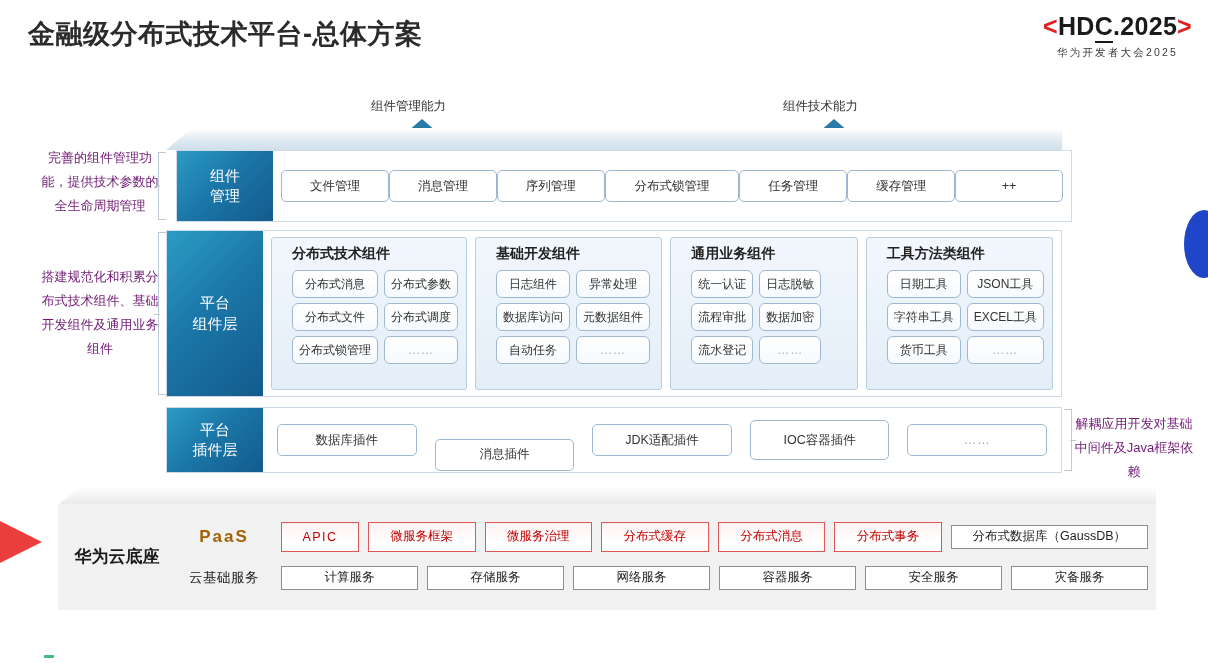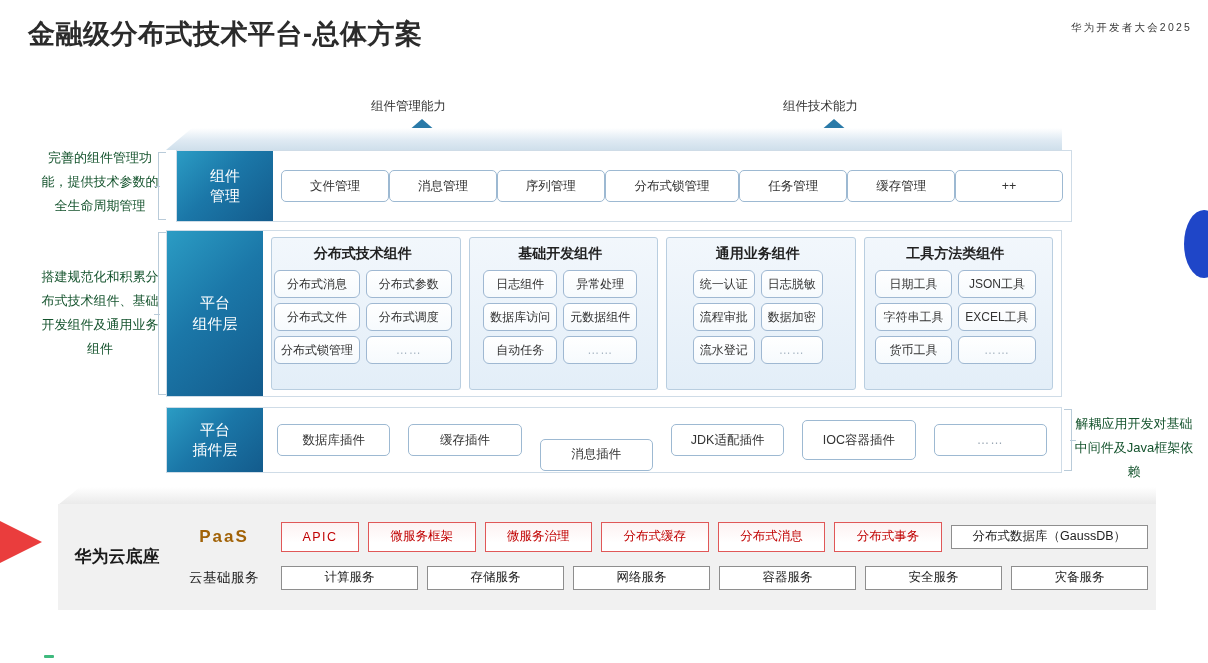--- a/index.html
+++ b/index.html
@@ -97,36 +97,36 @@
     border: 1px solid #9db9d2; border-radius: 5px; background: #ffffff;
     display: flex; align-items: center; justify-content: center;
     font-size: 12.5px; color: #333; white-space: nowrap;
   }
   .pill.ghost { color: #9aa7b4; letter-spacing: 1px; }
 
   
   .grp {
     border: 1px solid #b9cee0; border-radius: 3px;
     background: linear-gradient(180deg,#f2f7fc 0%,#e3eef8 100%);
-    display: flex; flex-direction: column; align-items: center;
-    padding: 7px 8px 8px 2px;
+    display: flex; flex-direction: column; align-items: flex-start;
+    padding: 7px 8px 8px 20px;
   }
   .grp-title { font-size: 14px; font-weight: bold; color: #222; margin-bottom: 7px; }
   .grp-grid { display: grid; grid-template-columns: repeat(2, 1fr); gap: 5px 6px; }
   .chip {
     border: 1px solid #9fb8d2; border-radius: 6px;
     background: linear-gradient(180deg,#ffffff 0%,#f6fafd 100%);
     height: 28px; display: flex; align-items: center; justify-content: center;
     font-size: 12px; color: #333; white-space: nowrap; padding: 0 6px;
   }
   .chip.ghost { color: #a9b6c3; letter-spacing: 1px; }
 
   
   .side-note {
-    position: absolute; width: 128px; font-size: 13px; color: #14532d;
+    position: absolute; width: 128px; font-size: 13px; color: #701a75;
     line-height: 1.85; text-align: center;
   }
   .side-note.right { text-align: center; }
 
   
   .base-bevel {
     position: absolute; left: 58px; top: 487px; width: 1098px; height: 18px;
     background: linear-gradient(180deg,#ffffff 0%,#e9e9e9 100%);
     clip-path: polygon(22px 0, 100% 0, 100% 100%, 0 100%);
   }
@@ -158,20 +158,23 @@
   }
 </style>
 </head>
 <body>
 
 <div id="root">
 
   <div class="page-title">金融级分布式技术平台-总体方案</div>
 
   <div class="hdc-logo">
+    <div class="hdc-main">
+      <span class="brk">&lt;</span><span>HD</span><span class="uline">C</span><span>.2025</span><span class="brk">&gt;</span>
+    </div>
     <div class="hdc-sub">华为开发者大会2025</div>
   </div>
 
   <div class="blue-lens"></div>
   <div class="red-wedge"></div>
   <div class="green-tick"></div>
 
   <div class="arrow-label" style="left:371px; top:98px;">组件管理能力</div>
   <div class="up-arrow" style="left:400px; top:119px;">
     <div class="head"></div>
@@ -267,21 +270,20 @@
     </div>
   </div>
 
   <div class="layer" style="left:166px; top:407px; width:896px; height:66px;">
     <div class="layer-title" style="width:96px;">
       <span>平台</span>
       <span>插件层</span>
     </div>
     <div class="layer-body" style="padding:0 14px; gap:18px;">
       <div class="pill" style="flex:1; height:32px;">数据库插件</div>
-      <div class="pill" style="flex:1; height:32px;">缓存插件</div>
       <div class="pill" style="flex:1; height:32px;margin-top:29px;">消息插件</div>
       <div class="pill" style="flex:1; height:32px;">JDK适配插件</div>
       <div class="pill" style="flex:1; height:40px;">IOC容器插件</div>
       <div class="pill ghost" style="flex:1; height:32px;">……</div>
     </div>
   </div>
 
   <div class="base-bevel"></div>
   <div class="base-block">
     <div class="base-left">

